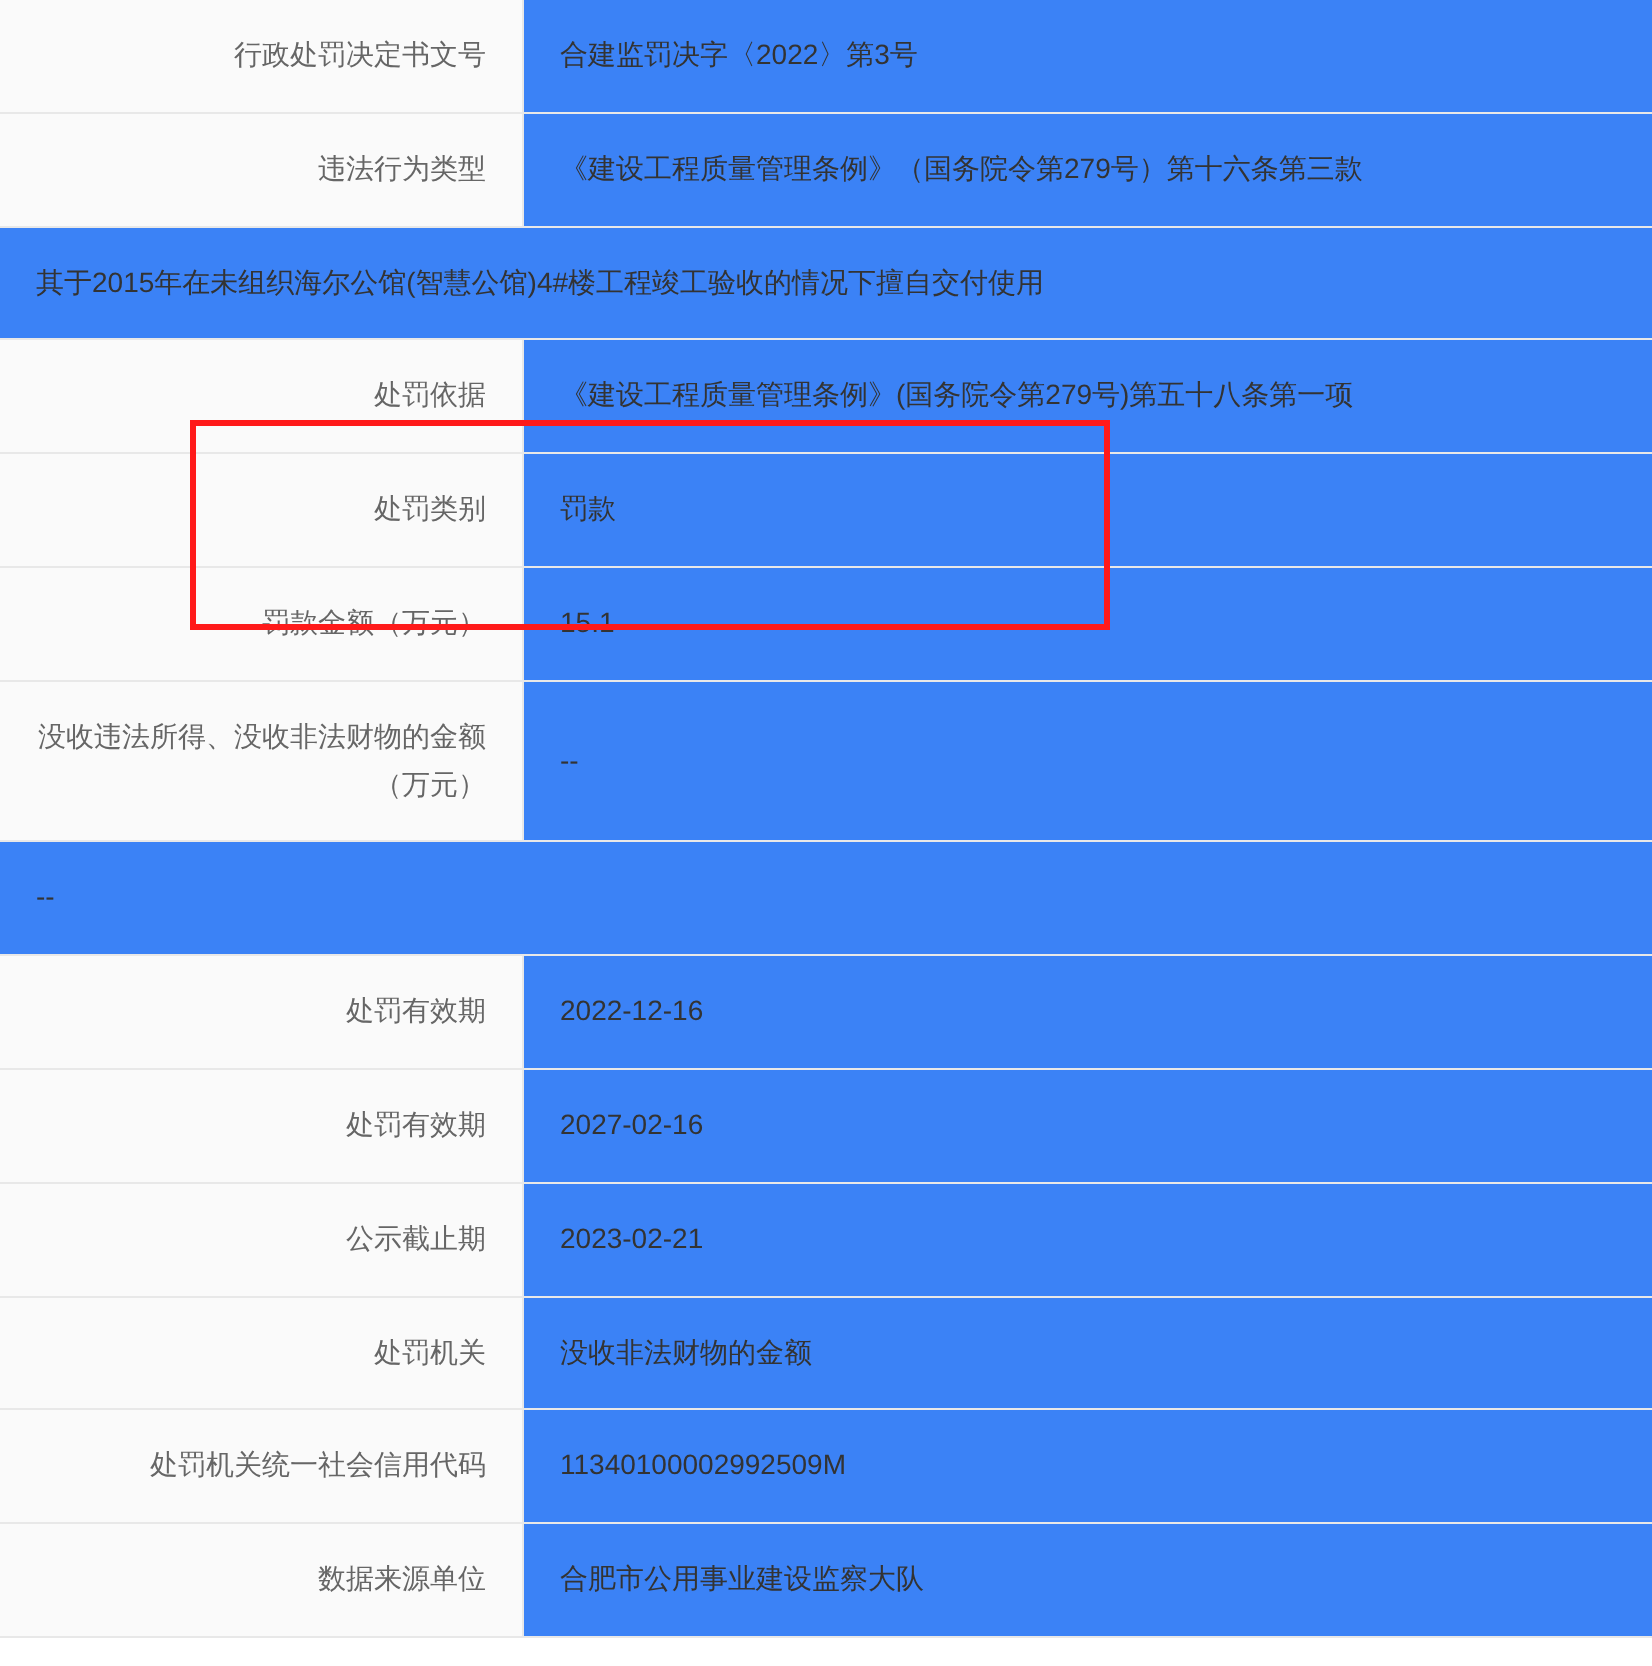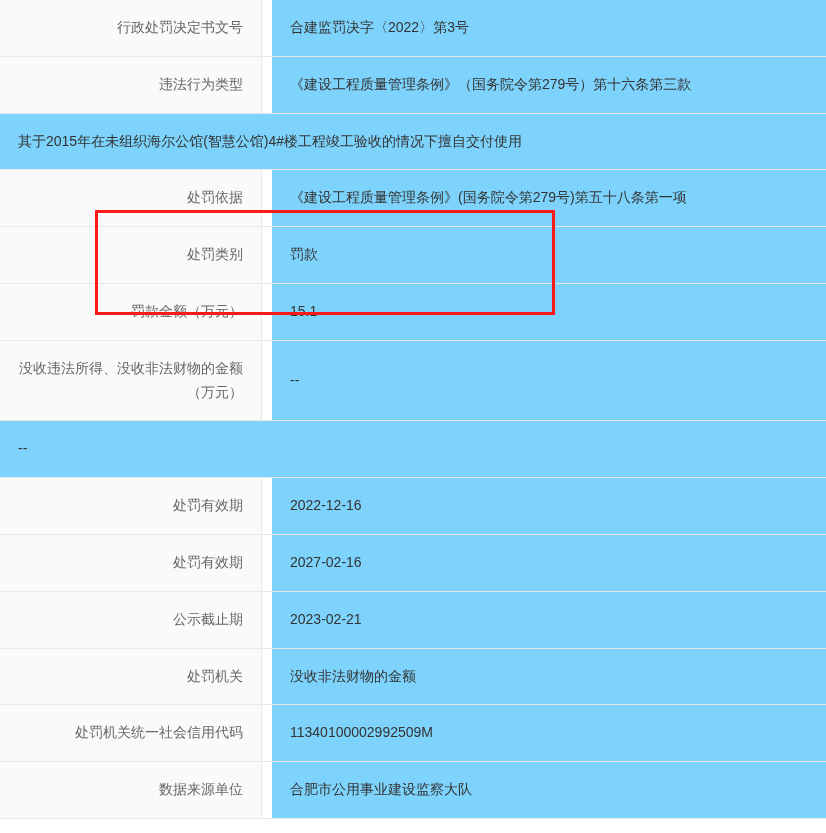--- a/index.html
+++ b/index.html
@@ -16,21 +16,20 @@
       position: relative;
     }
     .table {
       width: 100%;
       border-collapse: collapse;
     }
     .row {
       display: flex;
       border-bottom: 1px solid #e8e8e8;
       min-height: 52px;
-      gap: 10px;
     }
     .label {
       width: 262px;
       flex-shrink: 0;
       background: #fafafa;
       color: #666;
       display: flex;
       align-items: center;
       justify-content: flex-end;
       padding: 16px 18px 16px 12px;
@@ -41,21 +40,21 @@
     .label-tall {
       min-height: 72px;
     }
     .value {
       flex: 1;
       display: flex;
       align-items: center;
       padding: 16px 18px;
       color: #333;
       line-height: 1.7;
-      background: #7dd3fc;
+      background: #3b82f6;
     }
     .highlight-box {
       position: absolute;
       left: 95px;
       top: 210px;
       width: 460px;
       height: 105px;
       border: 3px solid #ff1a1a;
       pointer-events: none;
     }

